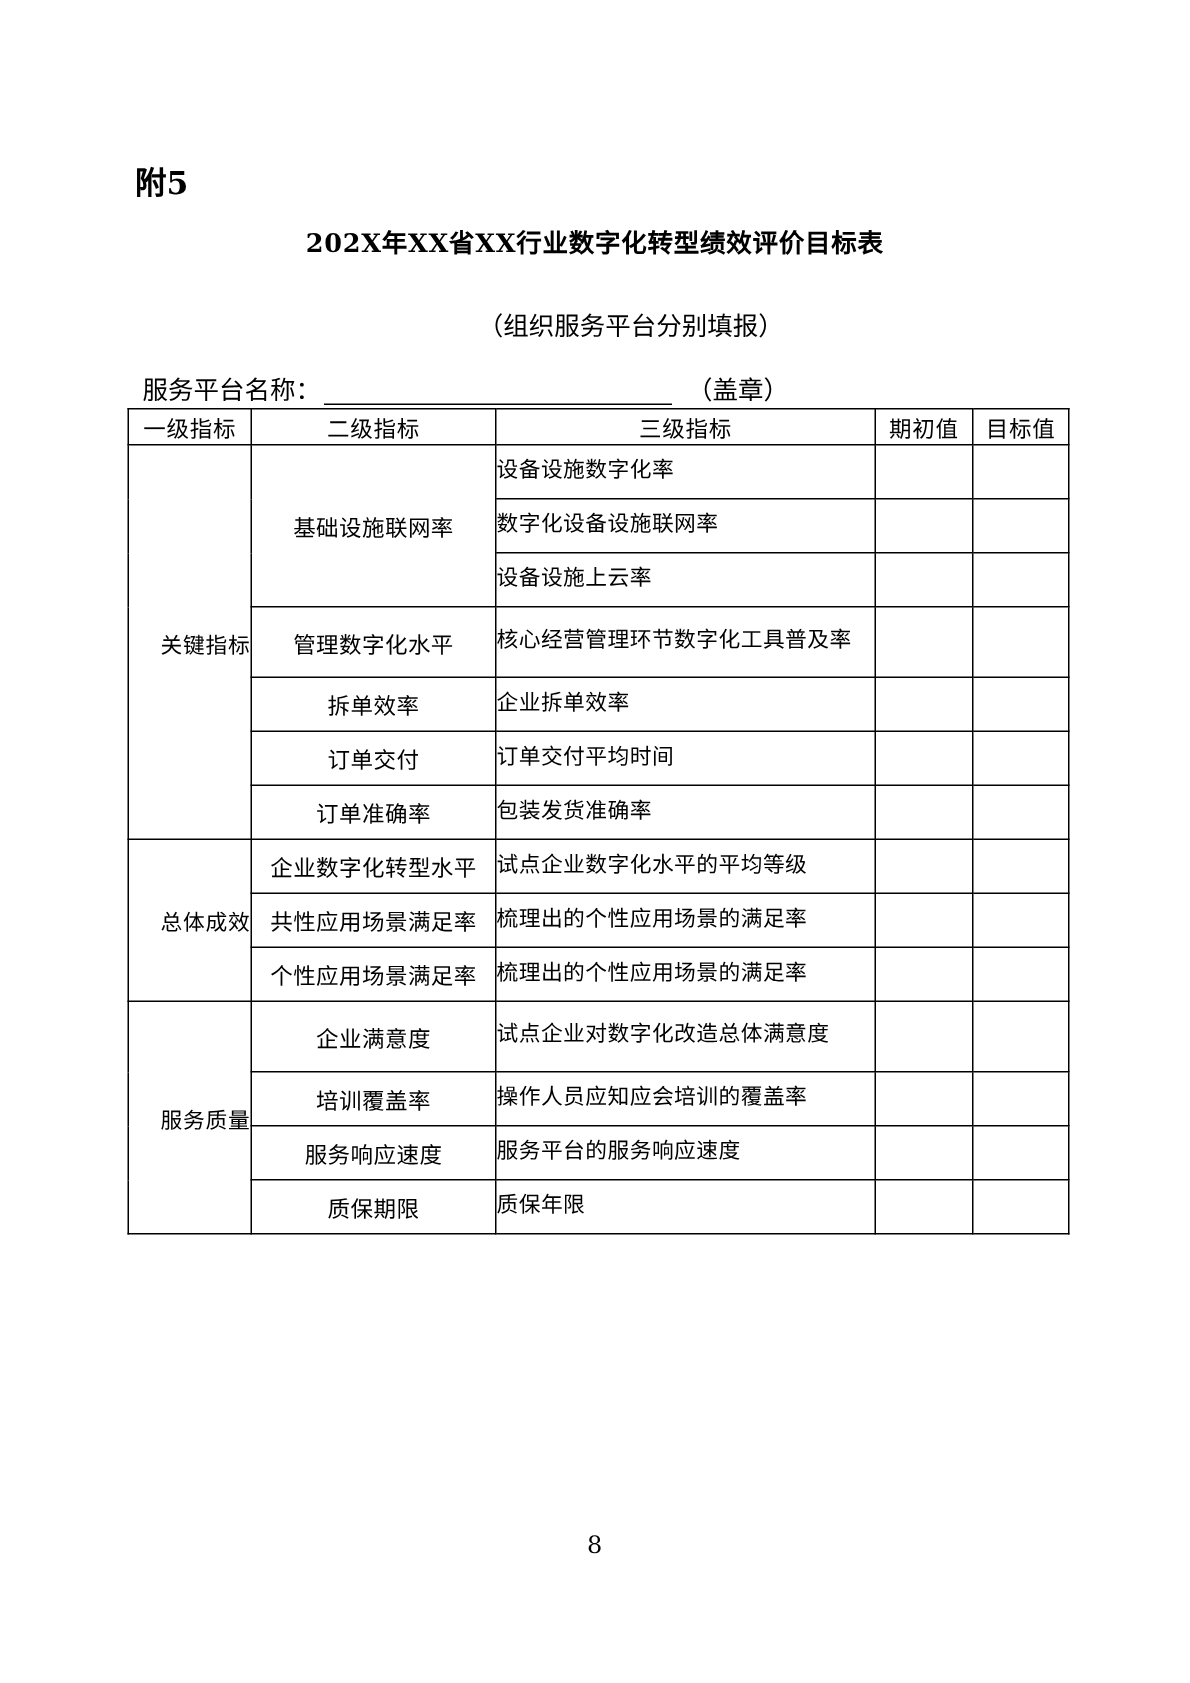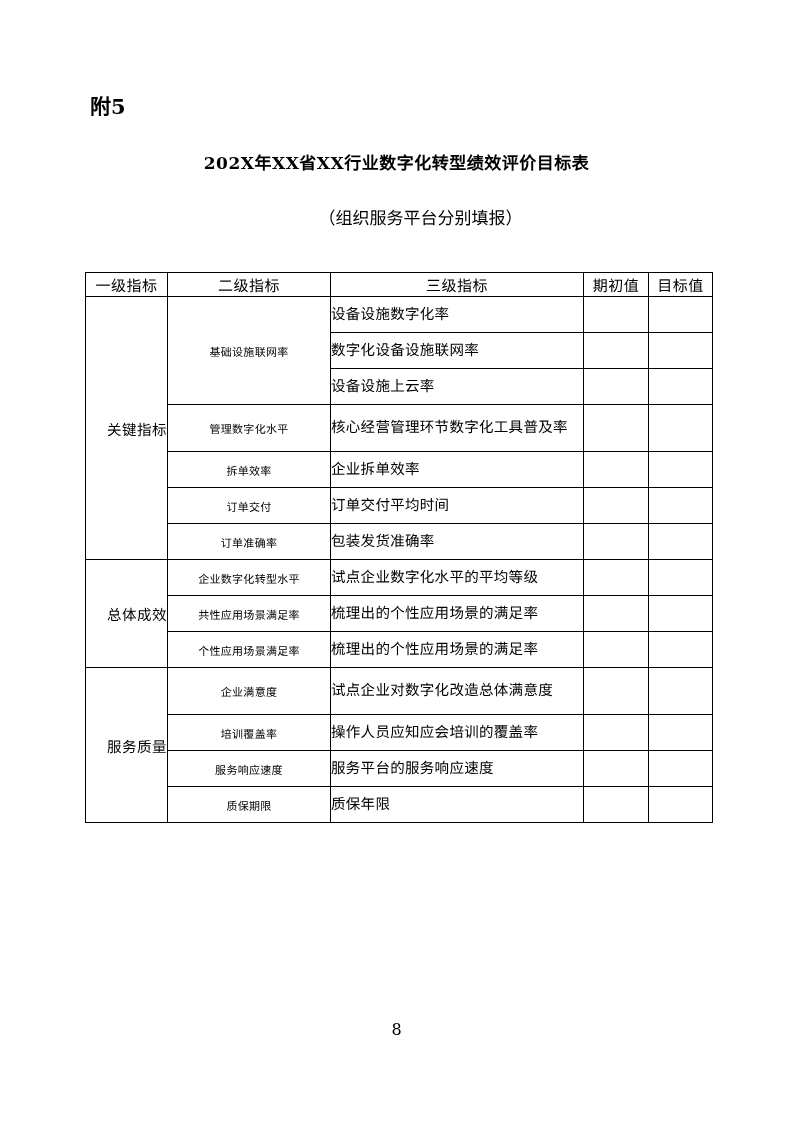--- a/index.html
+++ b/index.html
@@ -22,21 +22,21 @@
     left: 0;
     top: 0;
     width: 793px;
     height: 1122px;
   }
 
   
   .attach-label {
     position: absolute;
     left: 90px;
-    top: 94px;
+    top: 109px;
     font-size: 21px;
     font-weight: bold;
     font-family: "DejaVu Serif", "Liberation Serif", serif;
     letter-spacing: 0px;
     line-height: 1.2;
   }
 
   
   .doc-title {
     position: absolute;
@@ -121,21 +121,21 @@
     letter-spacing: 0.5px;
   }
 
   td.lvl1 {
     text-align: right;
     font-size: 14.5px;
     letter-spacing: 0.5px;
   }
   td.lvl2 {
     text-align: center;
-    font-size: 11px;
+    font-size: 15px;
     letter-spacing: 0.3px;
     padding: 3px 4px;
   }
   td.lvl3 {
     text-align: left;
     font-size: 14.5px;
     letter-spacing: 0.3px;
     padding: 4px 6px 4px 9px;
     line-height: 1.45;
   }
@@ -178,20 +178,25 @@
 <body>
 
 <div class="page">
 
   <div class="attach-label">附5</div>
 
   <div class="doc-title">202X年XX省XX行业数字化转型绩效评价目标表</div>
 
   <div class="doc-subtitle">（组织服务平台分别填报）</div>
 
+  <div class="platform-line">
+    <span class="pl-label">服务平台名称：</span>
+    <span class="pl-blank"></span>
+    <span class="pl-seal">（盖章）</span>
+  </div>
 
   <table class="goal-table">
     <colgroup>
       <col class="c1">
         <col class="c2">
         <col class="c3">
         <col class="c4">
         <col class="c5">
     </colgroup>
     <thead>

